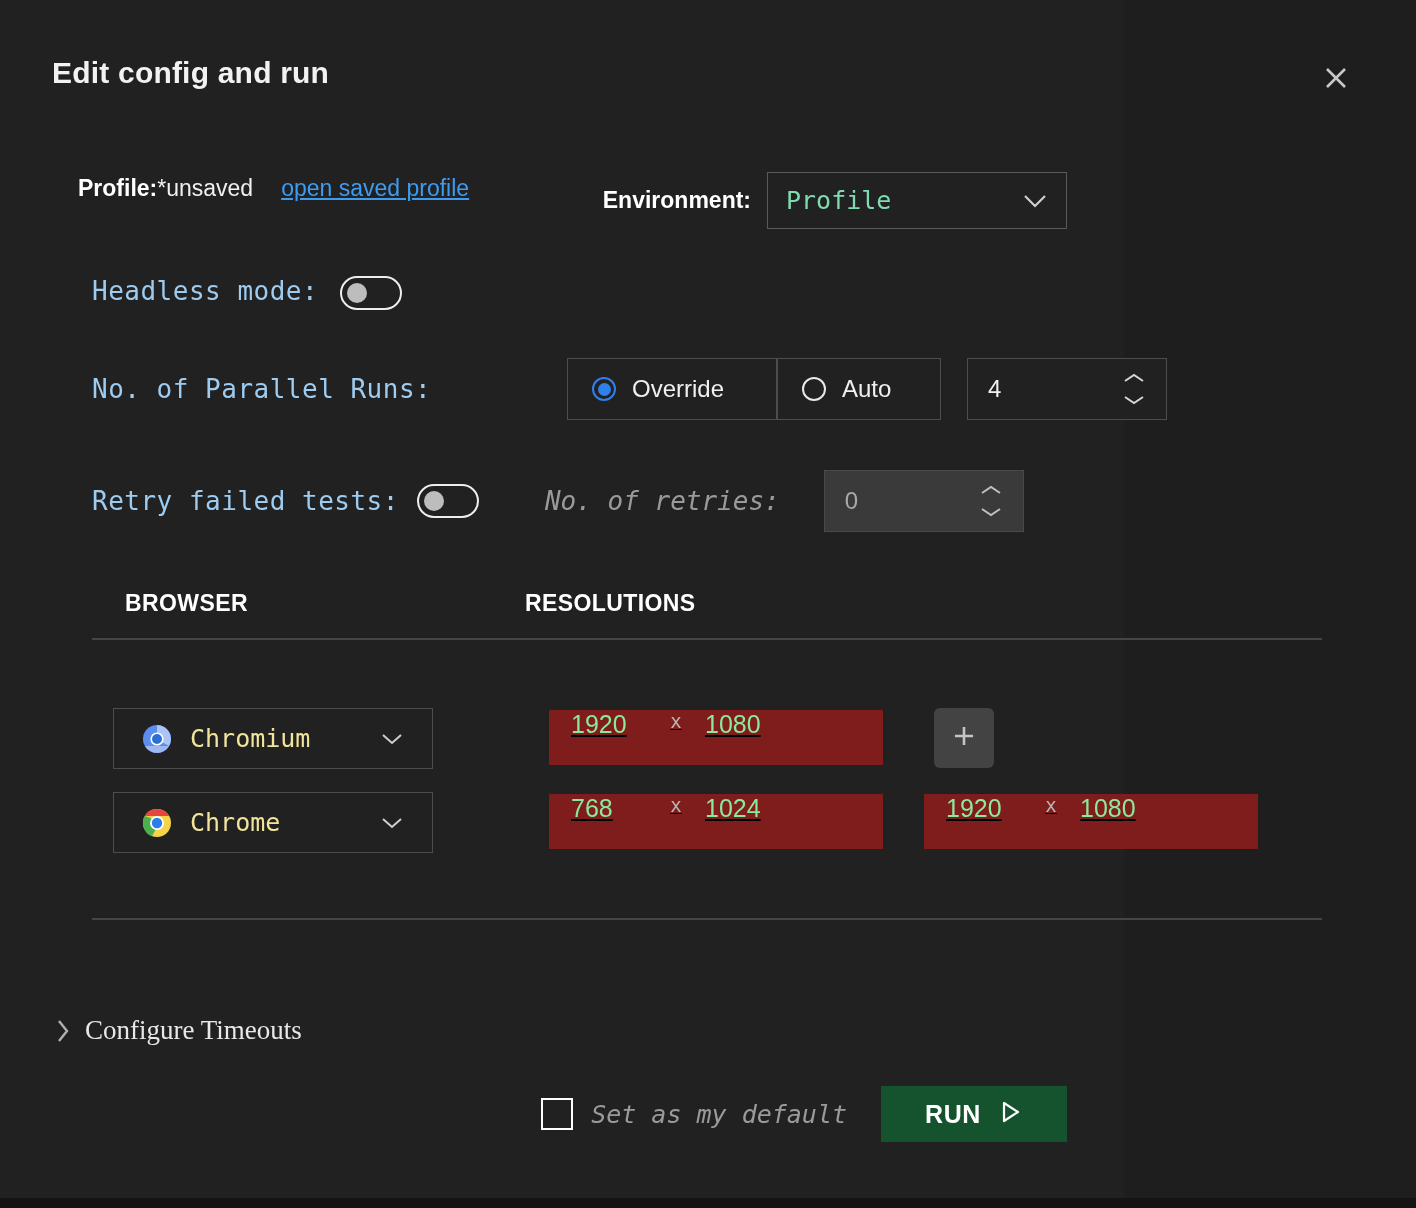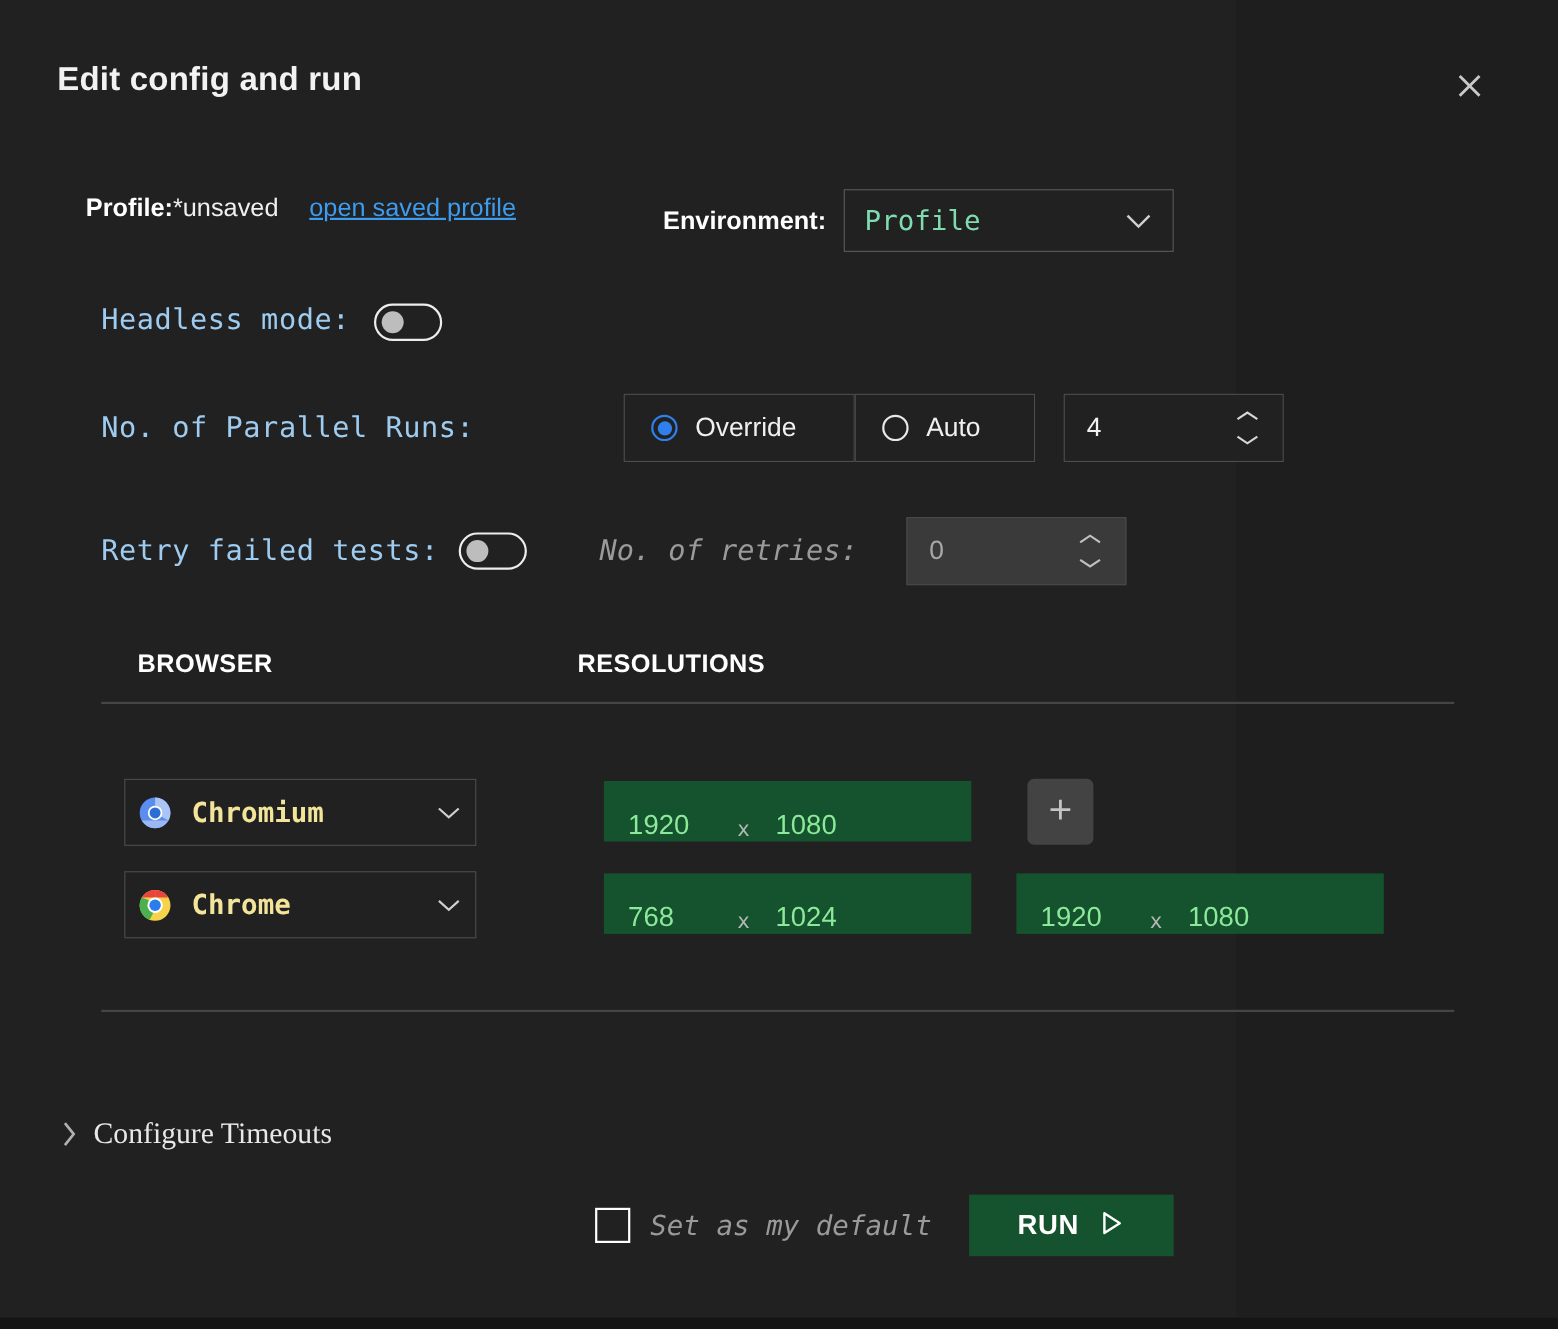--- a/index.html
+++ b/index.html
@@ -151,35 +151,34 @@
   }
   .divider {
     position: absolute; left: 92px; width: 1230px; height: 2px;
     background: #454545;
   }
 
   .browser-cell {
     position: absolute; left: 113px;
     width: 320px; height: 61px;
     border: 1px solid #4d4d4d; background: #212121;
-    display: flex; align-items: center; padding: 0 12px;
+    display: flex; align-items: center; padding: 0 28px;
     cursor: pointer;
-    font-weight: bold;
   }
   .browser-name {
     flex: 1; margin-left: 18px;
     font-family: "DejaVu Sans Mono", monospace;
     font-size: 25px; color: #f2e49a;
   }
   .bicon { width: 30px; height: 30px; flex: none; }
 
   .res-chip {
     position: absolute; height: 55px;
-    background: #14532d;
-    display: flex; align-items: flex-end; cursor: text;
+    background: #7f1d1d;
+    display: flex; align-items: flex-start; cursor: text; text-decoration: underline;
   }
   .res-w, .res-h {
     font-size: 25px; color: #8ce99a;
   }
   .res-w { margin-left: 22px; width: 84px; }
   .res-x {
     font-family: "DejaVu Sans Mono", monospace;
     font-size: 19px; color: #b8b8b8; width: 42px; text-align: center;
   }
   .res-h { margin-left: 8px; }

